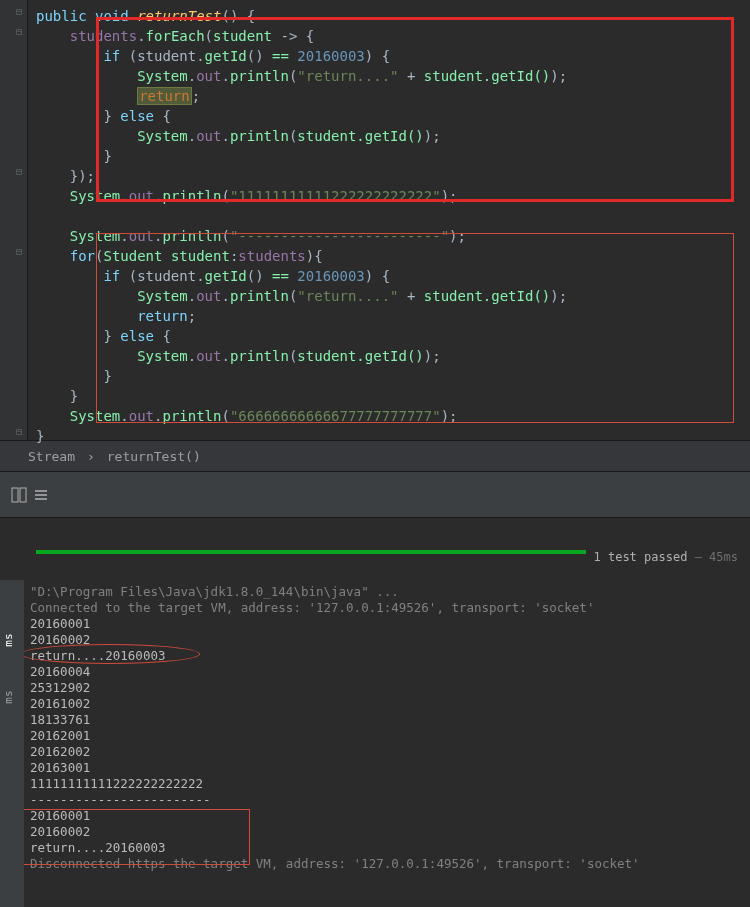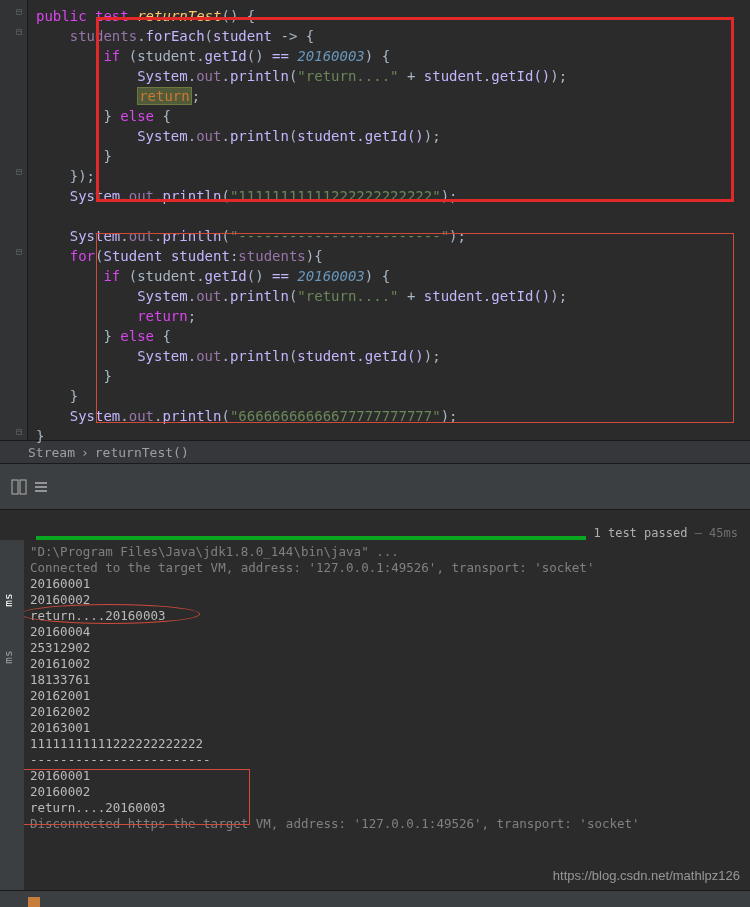--- a/index.html
+++ b/index.html
@@ -33,65 +33,66 @@
     line-height: 10px;
     text-align: center;
   }
   .code {
     flex: 1;
     padding: 6px 0 6px 8px;
     line-height: 20px;
     white-space: pre;
     position: relative;
   }
-  .kw { color: #d946ef; text-align: right; }
+  .kw { color: #7dd3fc; text-align: right; }
   .field { color: #9876aa; }
   .method { color: #ffc66d; font-style: italic; }
   .string { color: #6a8759; }
-  .num { color: #6897bb; font-style: italic; }
-  .ident { color: #c4b5fd; margin-top: 7px; }
+  .num { color: #6897bb; }
+  .ident { color: #86efac; margin-top: 7px; }
   .hl-return { background: #515b3a; color: #cc7832; border:1px solid #6c7a40; padding:0 1px;}
   .red-box1 {
     position: absolute;
     left: 68px; top: 17px;
     width: 638px; height: 185px;
     border: 3px solid #e32828;
     pointer-events: none;
   }
   .red-box2 {
     position: absolute;
     left: 68px; top: 233px;
     width: 638px; height: 190px;
     border: 1px solid #d04a3a;
     pointer-events: none;
   }
   .breadcrumb {
-    height: 24px;
+    height: 32px;
     background: #35373a;
     border-top: 1px solid #1a1a1a;
     border-bottom: 1px solid #1a1a1a;
     display: flex;
     align-items: center;
     padding-left: 28px;
     color: #9aa0a6;
     font-size: 13px;
-    gap: 6px;
+    gap: 12px;
   }
   .toolbar {
     height: 46px;
     background: #3c3f41;
     border-bottom: 1px solid #1a1a1a;
     display:flex; align-items:center; padding-left:8px;
   }
   .tb-icon { width:22px; height:22px; display:flex; align-items:center; justify-content:center; color:#afb1b3;}
   .progress-row {
     height: 30px;
     display: flex;
-    align-items: flex-end;
-    background: #2b2b2b;
+    align-items: flex-start;
+    background: #2b2b2b;
+    margin-top: 32px;
   }
   .progress-bar {
     flex: 1;
     height: 4px;
     margin: 0 8px 0 36px;
     background: #0aa820;
   }
   .progress-text {
     padding-right: 12px;
     color: #b0b0b0;
@@ -161,21 +162,21 @@
 <body>
 
 <div class="editor-area">
   <div class="gutter">
     <div class="fold-icon" style="top:7px">⊟</div>
     <div class="fold-icon" style="top:27px">⊟</div>
     <div class="fold-icon" style="top:167px">⊟</div>
     <div class="fold-icon" style="top:247px">⊟</div>
     <div class="fold-icon" style="top:427px">⊟</div>
   </div>
-  <div class="code"><span class="kw">public</span> <span class="kw">test</span> <span class="method">returnTest</span>() {
+  <div class="code"><span class="kw">public</span> <span class="kw">void</span> <span class="method">returnTest</span>() {
     <span class="field">students</span>.<span class="ident">forEach</span>(<span class="ident">student</span> -&gt; {
         <span class="kw">if</span> (student.<span class="ident">getId</span>() <span class="ident">==</span> <span class="num">20160003</span>) {
             <span class="ident">System</span>.<span class="field">out</span>.<span class="ident">println</span>(<span class="string">"return...."</span><span> + </span><span class="ident">student.getId()</span>);
             <span class="hl-return">return</span>;
         } <span class="kw">else</span> {
             <span class="ident">System</span>.<span class="field">out</span>.<span class="ident">println</span>(<span class="ident">student.getId()</span>);
         }
     });
     <span class="ident">System</span>.<span class="field">out</span>.<span class="ident">println</span>(<span class="string">"11111111111222222222222"</span>);
 

